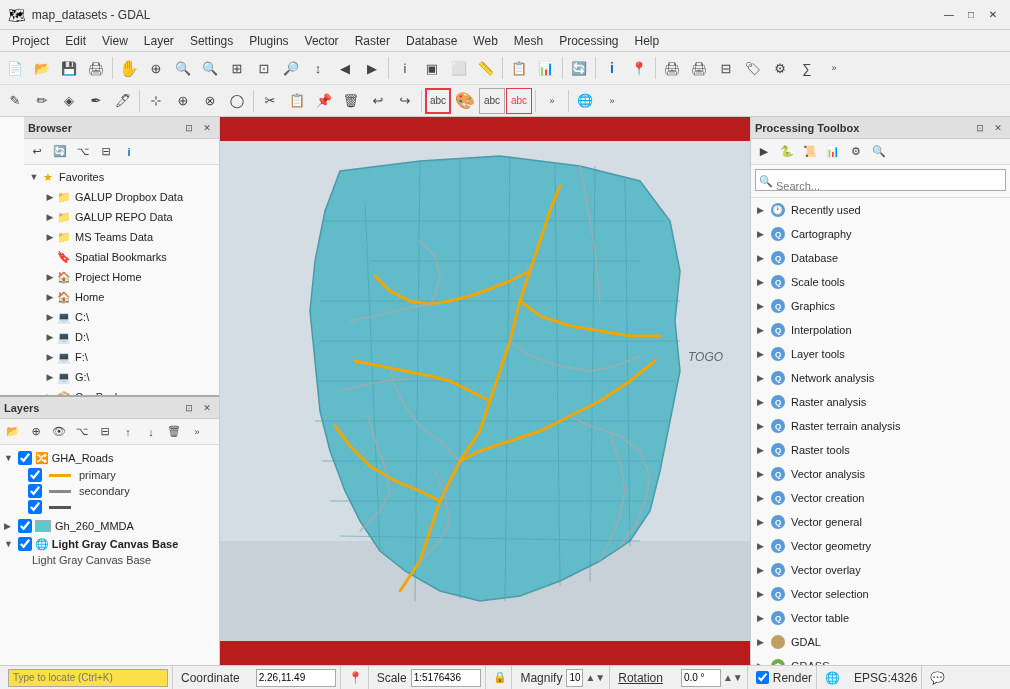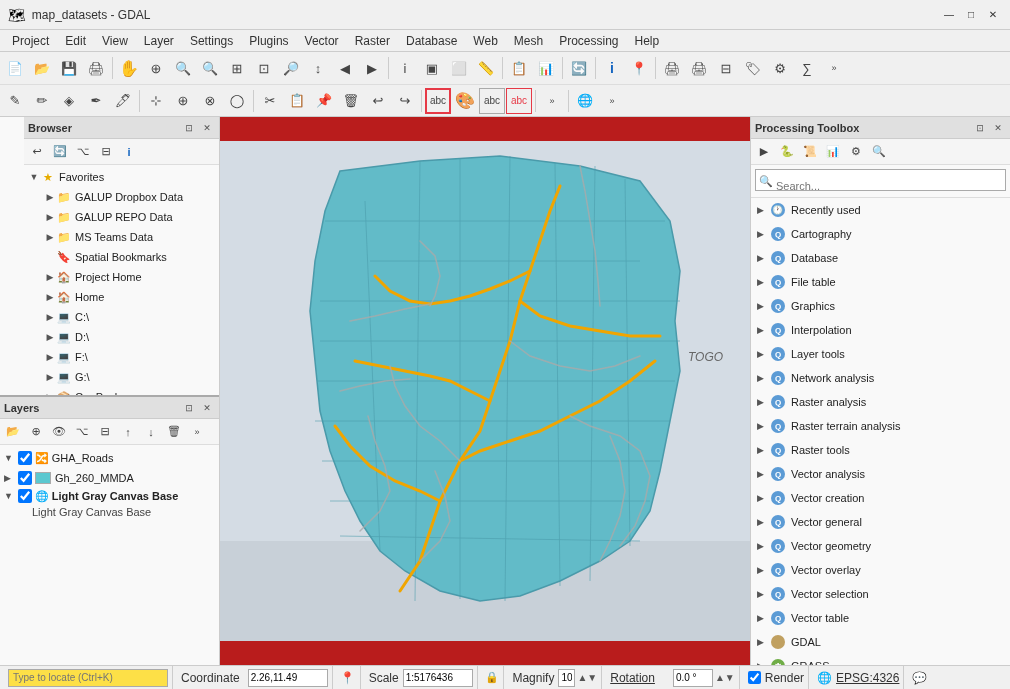--- a/index.html
+++ b/index.html
@@ -291,20 +291,37 @@
       </div>
       <div class="layers-content">
 
         <div class="layer-group">
           <div class="layer-item">
             <span style="width:14px;font-size:9px;color:#555;">▼</span>
             <input type="checkbox" checked="" class="layer-cb" style="">
             <span style="font-size:11px;margin-right:3px;">🔀</span>
             <span class="layer-name">GHA_Roads</span>
           </div>
+          <div class="layer-sub">
+            <div class="layer-sub-item">
+              <input type="checkbox" checked="" class="layer-cb" style="">
+              <span style="display:inline-block;width:22px;height:3px;background:#f0a500;margin:0 4px;"></span>
+              <span class="layer-sub-label">primary</span>
+            </div>
+            <div class="layer-sub-item">
+              <input type="checkbox" checked="" class="layer-cb" style="">
+              <span style="display:inline-block;width:22px;height:3px;background:#888888;margin:0 4px;"></span>
+              <span class="layer-sub-label">secondary</span>
+            </div>
+            <div class="layer-sub-item">
+              <input type="checkbox" checked="" class="layer-cb" style="">
+              <span style="display:inline-block;width:22px;height:3px;background:#555555;margin:0 4px;"></span>
+              <span class="layer-sub-label"></span>
+            </div>
+          </div>
         </div>
 
         <div class="layer-item">
           <span style="width:14px;font-size:9px;color:#555;">▶</span>
           <input type="checkbox" checked="" class="layer-cb" style="">
           <span style="display:inline-block;width:16px;height:12px;background:#5bc8d0;border:1px solid #aaa;margin-right:4px;"></span>
           <span class="layer-name">Gh_260_MMDA</span>
         </div>
 
         <div class="layer-item">
@@ -428,21 +445,21 @@
           </span>
           <span class="proc-label">Database</span>
         </div>
         <div class="proc-item">
           <span class="proc-arrow">▶</span>
           <span class="proc-icon">
             <div style="width: 14px; height: 14px; border-radius: 50%; background: rgb(91, 155, 213); display: flex; align-items: center; justify-content: center;">
               <span style="font-size:8px;color:white;font-weight:bold;">Q</span>
             </div>
           </span>
-          <span class="proc-label">File table</span>
+          <span class="proc-label">Scale tools</span>
         </div>
         <div class="proc-item">
           <span class="proc-arrow">▶</span>
           <span class="proc-icon">
             <div style="width: 14px; height: 14px; border-radius: 50%; background: rgb(91, 155, 213); display: flex; align-items: center; justify-content: center;">
               <span style="font-size:8px;color:white;font-weight:bold;">Q</span>
             </div>
           </span>
           <span class="proc-label">Graphics</span>
         </div>
@@ -582,21 +599,21 @@
       </div>
   </div>
 
 </div>
 
 <div class="statusbar">
   <div class="status-section">
     <input class="status-input search-input" type="text" style="width: 160px;" placeholder="Type to locate (Ctrl+K)">
   </div>
   <div class="status-section">
-    <span style="margin-right:6px;">Coordinate</span>
+    <span style="margin-right:14px;">Coordinate</span>
     <input class="status-input" type="text" style="width: 80px;" value="2.26,11.49">
   </div>
   <div class="status-section">
     <span>📍</span>
   </div>
   <div class="status-section">
     <span style="margin-right:2px;">Scale</span>
     <input class="status-input" type="text" style="width: 70px;" value="1:5176436">
   </div>
   <div class="status-section">
@@ -611,18 +628,18 @@
     <span style="margin-right:16px;text-decoration:underline;">Rotation</span>
     <input class="status-input" type="text" style="width: 40px;" value="0.0 °">
     <span style="font-size:10px;color:#555;">▲▼</span>
   </div>
   <div class="status-section">
     <input type="checkbox" checked="" style="">
     <span style="margin-left:2px;">Render</span>
   </div>
   <div class="status-section" style="cursor:pointer;">
     <span>🌐</span>
-    <span style="margin-left:2px;text-decoration:underline;">EPSG:4326</span>
+    <span style="margin-left:12px;">EPSG:4326</span>
   </div>
   <div class="status-section" style="cursor:pointer;">
     <span>💬</span>
   </div>
 </div>
 
 </body></html>

